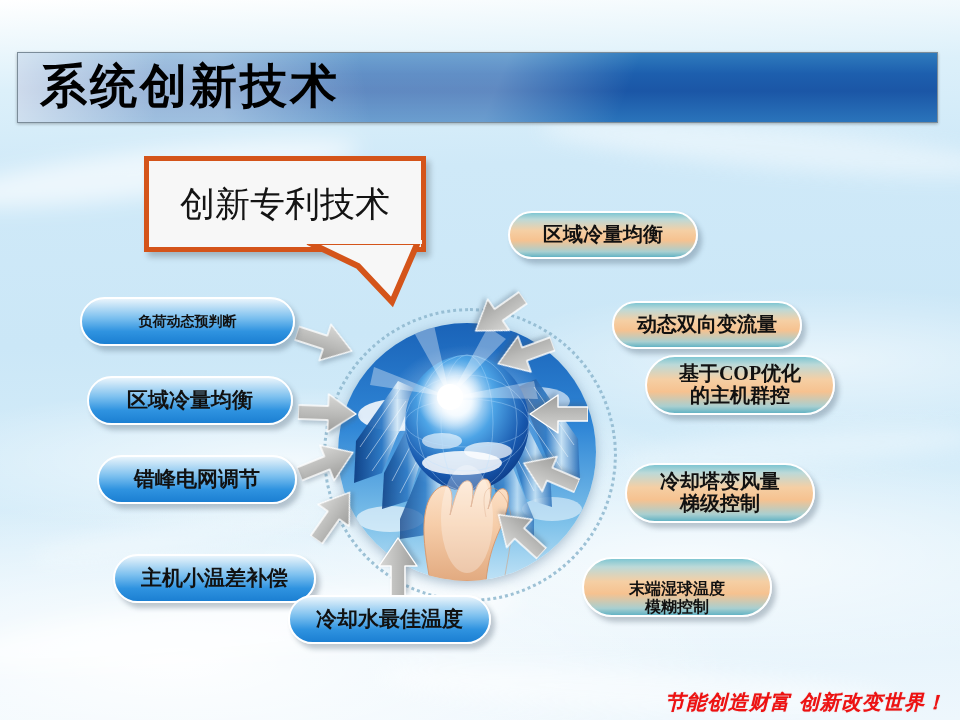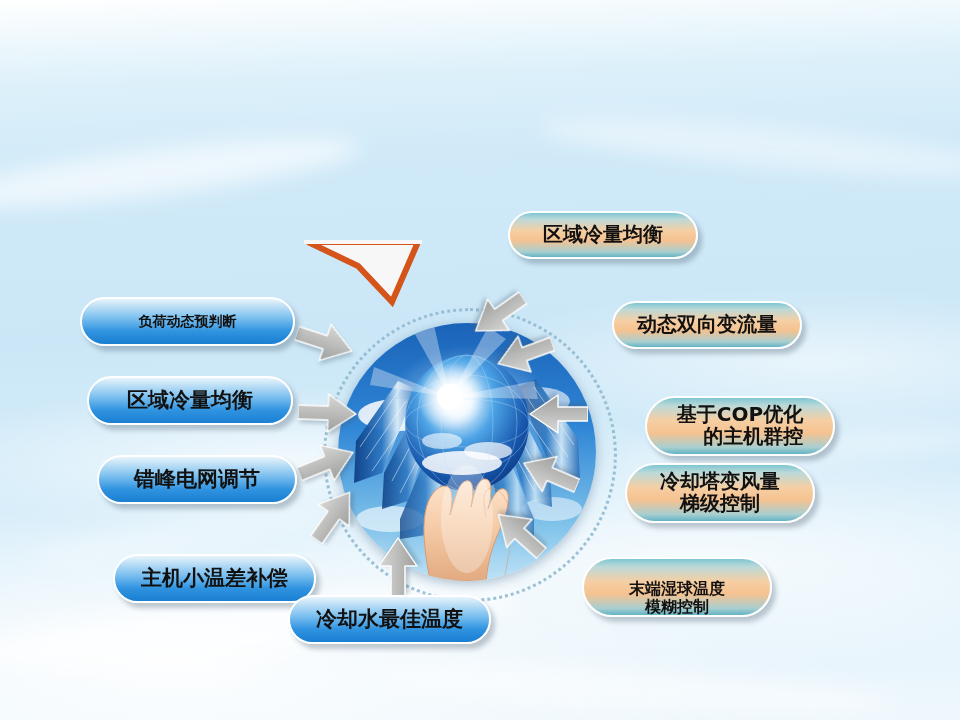--- a/index.html
+++ b/index.html
@@ -68,21 +68,21 @@
 
   
   .pill{
     position:absolute;border-radius:999px;box-sizing:border-box;
     border:2px solid #ffffff;
     display:flex;align-items:center;justify-content:center;
     text-align:center;color:#111;font-weight:bold;
     box-shadow:4px 5px 5px rgba(60,80,100,.30);
     line-height:1.08;
   }
-  .pill span{display:block;white-space:pre-line;}
+  .pill span{display:block;white-space:pre-line;font-family:Liberation Serif, serif;}
   .pill-blue{
     background:
       linear-gradient(180deg,#e8f4fc 0%,#bfe0f6 16%,#7cc0ef 42%,#2f93e0 72%,#1b7fd2 100%);
   }
   .pill-warm{
     background:
       linear-gradient(180deg,#7fc6d2 0%,#bcd9d8 14%,#f5cfa4 40%,#f6c290 62%,#a9cfd0 88%,#63b3c4 100%);
   }
 
   
@@ -103,21 +103,27 @@
 
 <div id="slide">
 
   <div class="cloud" style="left:-60px;top:150px;width:420px;height:46px;transform:rotate(-7deg);"></div>
   <div class="cloud" style="left:540px;top:128px;width:470px;height:40px;transform:rotate(5deg);opacity:.7;"></div>
   <div class="cloud" style="left:-40px;top:600px;width:560px;height:54px;transform:rotate(-6deg);"></div>
   <div class="cloud" style="left:380px;top:668px;width:520px;height:44px;transform:rotate(3deg);opacity:.8;"></div>
   <div class="cloud" style="left:620px;top:430px;width:360px;height:36px;transform:rotate(-4deg);opacity:.55;"></div>
   <div class="cloud" style="left:30px;top:520px;width:300px;height:30px;transform:rotate(-9deg);opacity:.5;"></div>
 
-
+  <div id="banner">
+    <div id="banner-title">系统创新技术</div>
+  </div>
+
+  <div id="callout">
+    <span id="callout-text">创新专利技术</span>
+  </div>
   <svg id="callout-tail" viewBox="0 0 130 70">
     <polygon points="8,2 118,2 92,62 58,26" fill="#f7f7f7" stroke="#d4541a" stroke-width="6" stroke-linejoin="miter"></polygon>
     <rect x="4" y="-8" width="118" height="12" fill="#f7f7f7"></rect>
   </svg>
 
   <div id="hub-ring"></div>
   <div id="hub">
     <svg class="hub-photo" viewBox="0 0 258 258" preserveAspectRatio="xMidYMid slice">
       <defs>
         <linearGradient id="skyG" x1="0" y1="0" x2="0" y2="1">
@@ -344,28 +350,29 @@
         <span>冷却水最佳温度</span>
       </div>
     </div>
   <div id="right-nodes">
       <div class="pill pill-warm" style="left: 508px; top: 211px; width: 190px; height: 48px; font-size: 20px;">
         <span>区域冷量均衡</span>
       </div>
       <div class="pill pill-warm" style="left: 612px; top: 301px; width: 190px; height: 48px; font-size: 20px;">
         <span>动态双向变流量</span>
       </div>
-      <div class="pill pill-warm" style="left: 645px; top: 396px; width: 190px; height: 60px; font-size: 20px; text-align: right;">
+      <div class="pill pill-warm" style="left: 645px; top: 355px; width: 190px; height: 60px; font-size: 20px;">
         <span>基于COP优化
 的主机群控</span>
       </div>
       <div class="pill pill-warm" style="left: 625px; top: 463px; width: 190px; height: 60px; font-size: 20px;">
         <span>冷却塔变风量
 梯级控制</span>
       </div>
       <div class="pill pill-warm" style="left: 582px; top: 557px; width: 190px; height: 60px; font-size: 16px; align-items: flex-end;">
         <span>末端湿球温度
 模糊控制</span>
       </div>
     </div>
 
+  <div id="footer-slogan">节能创造财富 创新改变世界！</div>
 
 </div>
 
 </body></html>

